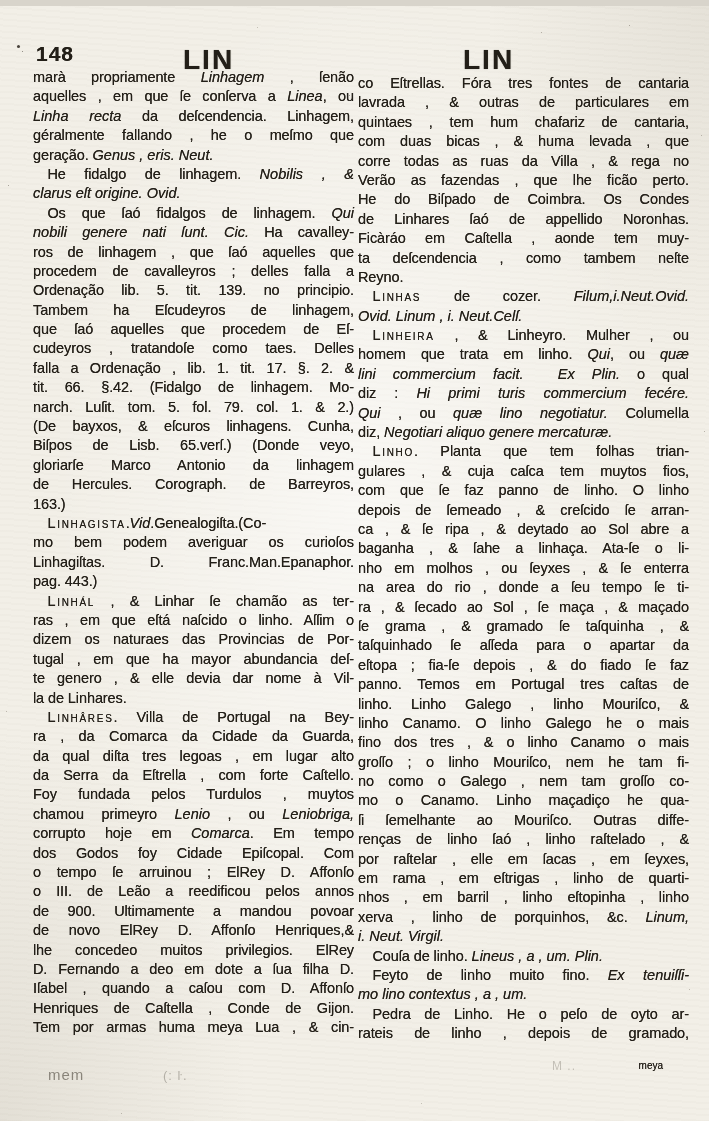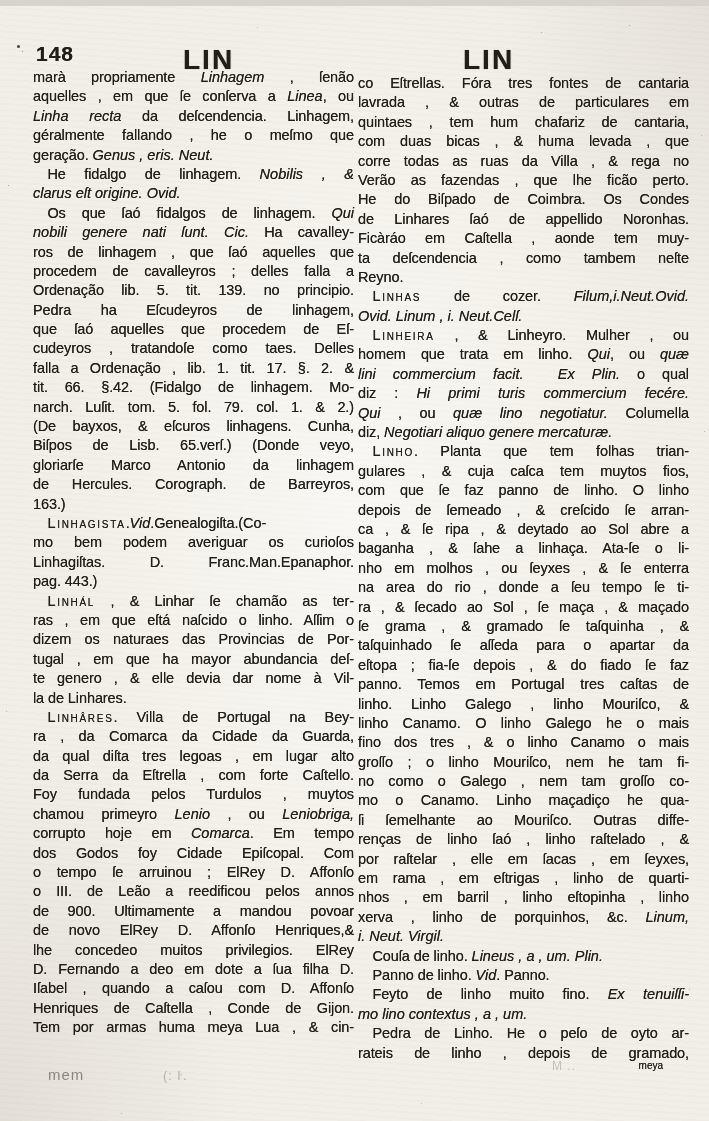--- a/index.html
+++ b/index.html
@@ -92,21 +92,21 @@
       <div class="line"><i>Linha recta</i> da deſcendencia. Linhagem,</div>
       <div class="line">géralmente fallando , he o meſmo que</div>
       <div class="line pend">geração. <i>Genus , eris. Neut.</i></div>
       <div class="line"> He fidalgo de linhagem. <i>Nobilis , &amp;</i></div>
       <div class="line pend"><i>clarus eſt origine. Ovid.</i></div>
       <div class="line"> Os que ſaó fidalgos de linhagem. <i>Qui</i></div>
       <div class="line"><i>nobili genere nati ſunt. Cic.</i> Ha cavalley-</div>
       <div class="line">ros de linhagem , que ſaó aquelles que</div>
       <div class="line">procedem de cavalleyros ; delles falla a</div>
       <div class="line">Ordenação lib. 5. tit. 139. no principio.</div>
-      <div class="line">Pedra ha Eſcudeyros de linhagem,</div>
+      <div class="line">Tambem ha Eſcudeyros de linhagem,</div>
       <div class="line">que ſaó aquelles que procedem de Eſ-</div>
       <div class="line">cudeyros , tratandoſe como taes. Delles</div>
       <div class="line">falla a Ordenação , lib. 1. tit. 17. §. 2. &amp;</div>
       <div class="line">tit. 66. §.42. (Fidalgo de linhagem. Mo-</div>
       <div class="line">narch. Luſit. tom. 5. fol. 79. col. 1. &amp; 2.)</div>
       <div class="line">(De bayxos, &amp; eſcuros linhagens. Cunha,</div>
       <div class="line">Biſpos de Lisb. 65.verſ.) (Donde veyo,</div>
       <div class="line">gloriarſe Marco Antonio da linhagem</div>
       <div class="line">de Hercules. Corograph. de Barreyros,</div>
       <div class="line pend">163.)</div>
@@ -178,21 +178,20 @@
       <div class="line">no como o Galego , nem tam groſſo co-</div>
       <div class="line">mo o Canamo. Linho maçadiço he qua-</div>
       <div class="line">ſi ſemelhante ao Mouriſco. Outras diffe-</div>
       <div class="line">renças de linho ſaó , linho raſtelado , &amp;</div>
       <div class="line">por raſtelar , elle em ſacas , em ſeyxes,</div>
       <div class="line">em rama , em eſtrigas , linho de quarti-</div>
       <div class="line">nhos , em barril , linho eſtopinha , linho</div>
       <div class="line">xerva , linho de porquinhos, &amp;c. <i>Linum,</i></div>
       <div class="line pend"><i>i. Neut. Virgil.</i></div>
       <div class="line pend"> Couſa de linho. <i>Lineus , a , um. Plin.</i></div>
-      <div class="line pend"> Panno de linho. <i>Vid</i>. Panno.</div>
       <div class="line"> Feyto de linho muito fino. <i>Ex tenuiſſi-</i></div>
       <div class="line pend"><i>mo lino contextus , a , um.</i></div>
       <div class="line"> Pedra de Linho. He o peſo de oyto ar-</div>
       <div class="line">rateis de linho , depois de gramado,</div>
     </div>
 
   <div class="catchword">meya</div>
 
   <div id="artifacts">
       <span class="artifact" style="left: 48px; top: 1062px; font-size: 15px; opacity: 0.55;">mem</span>

